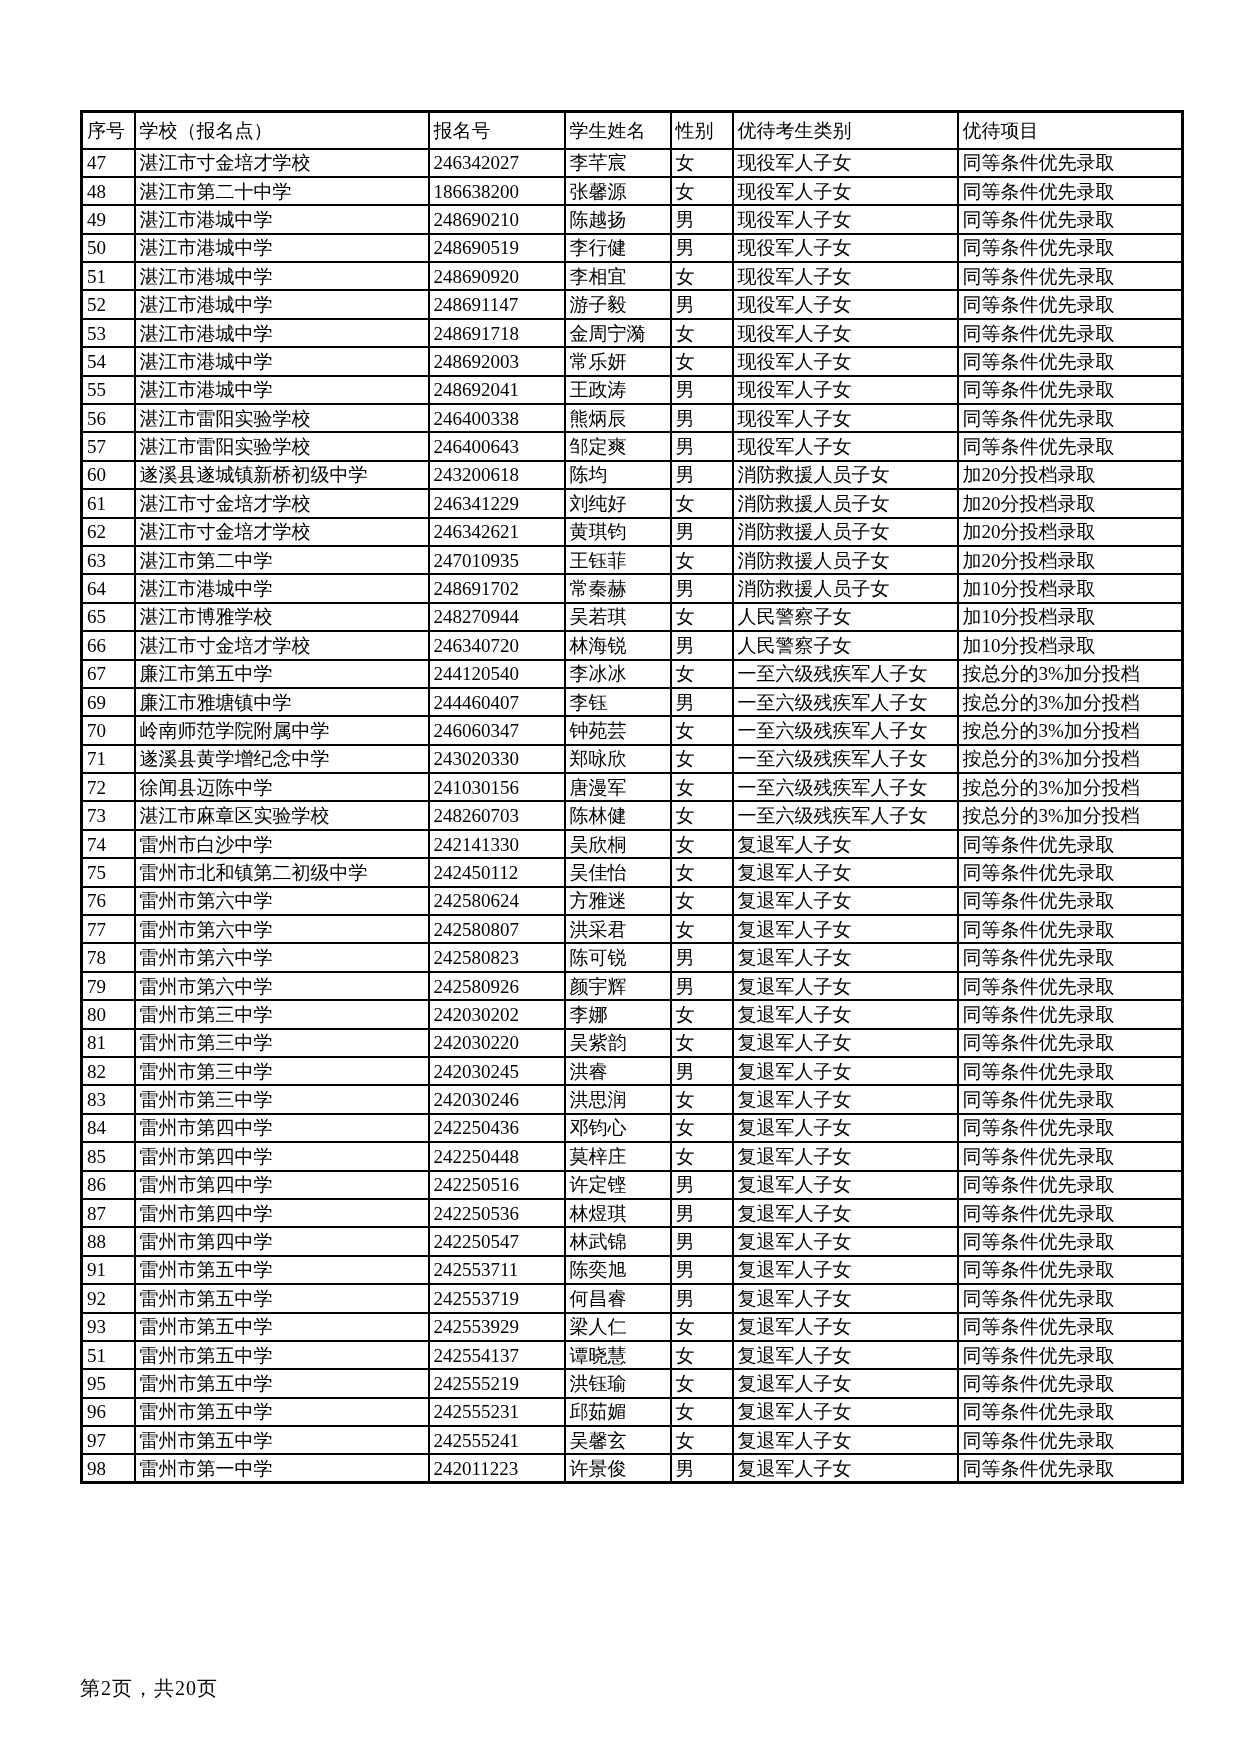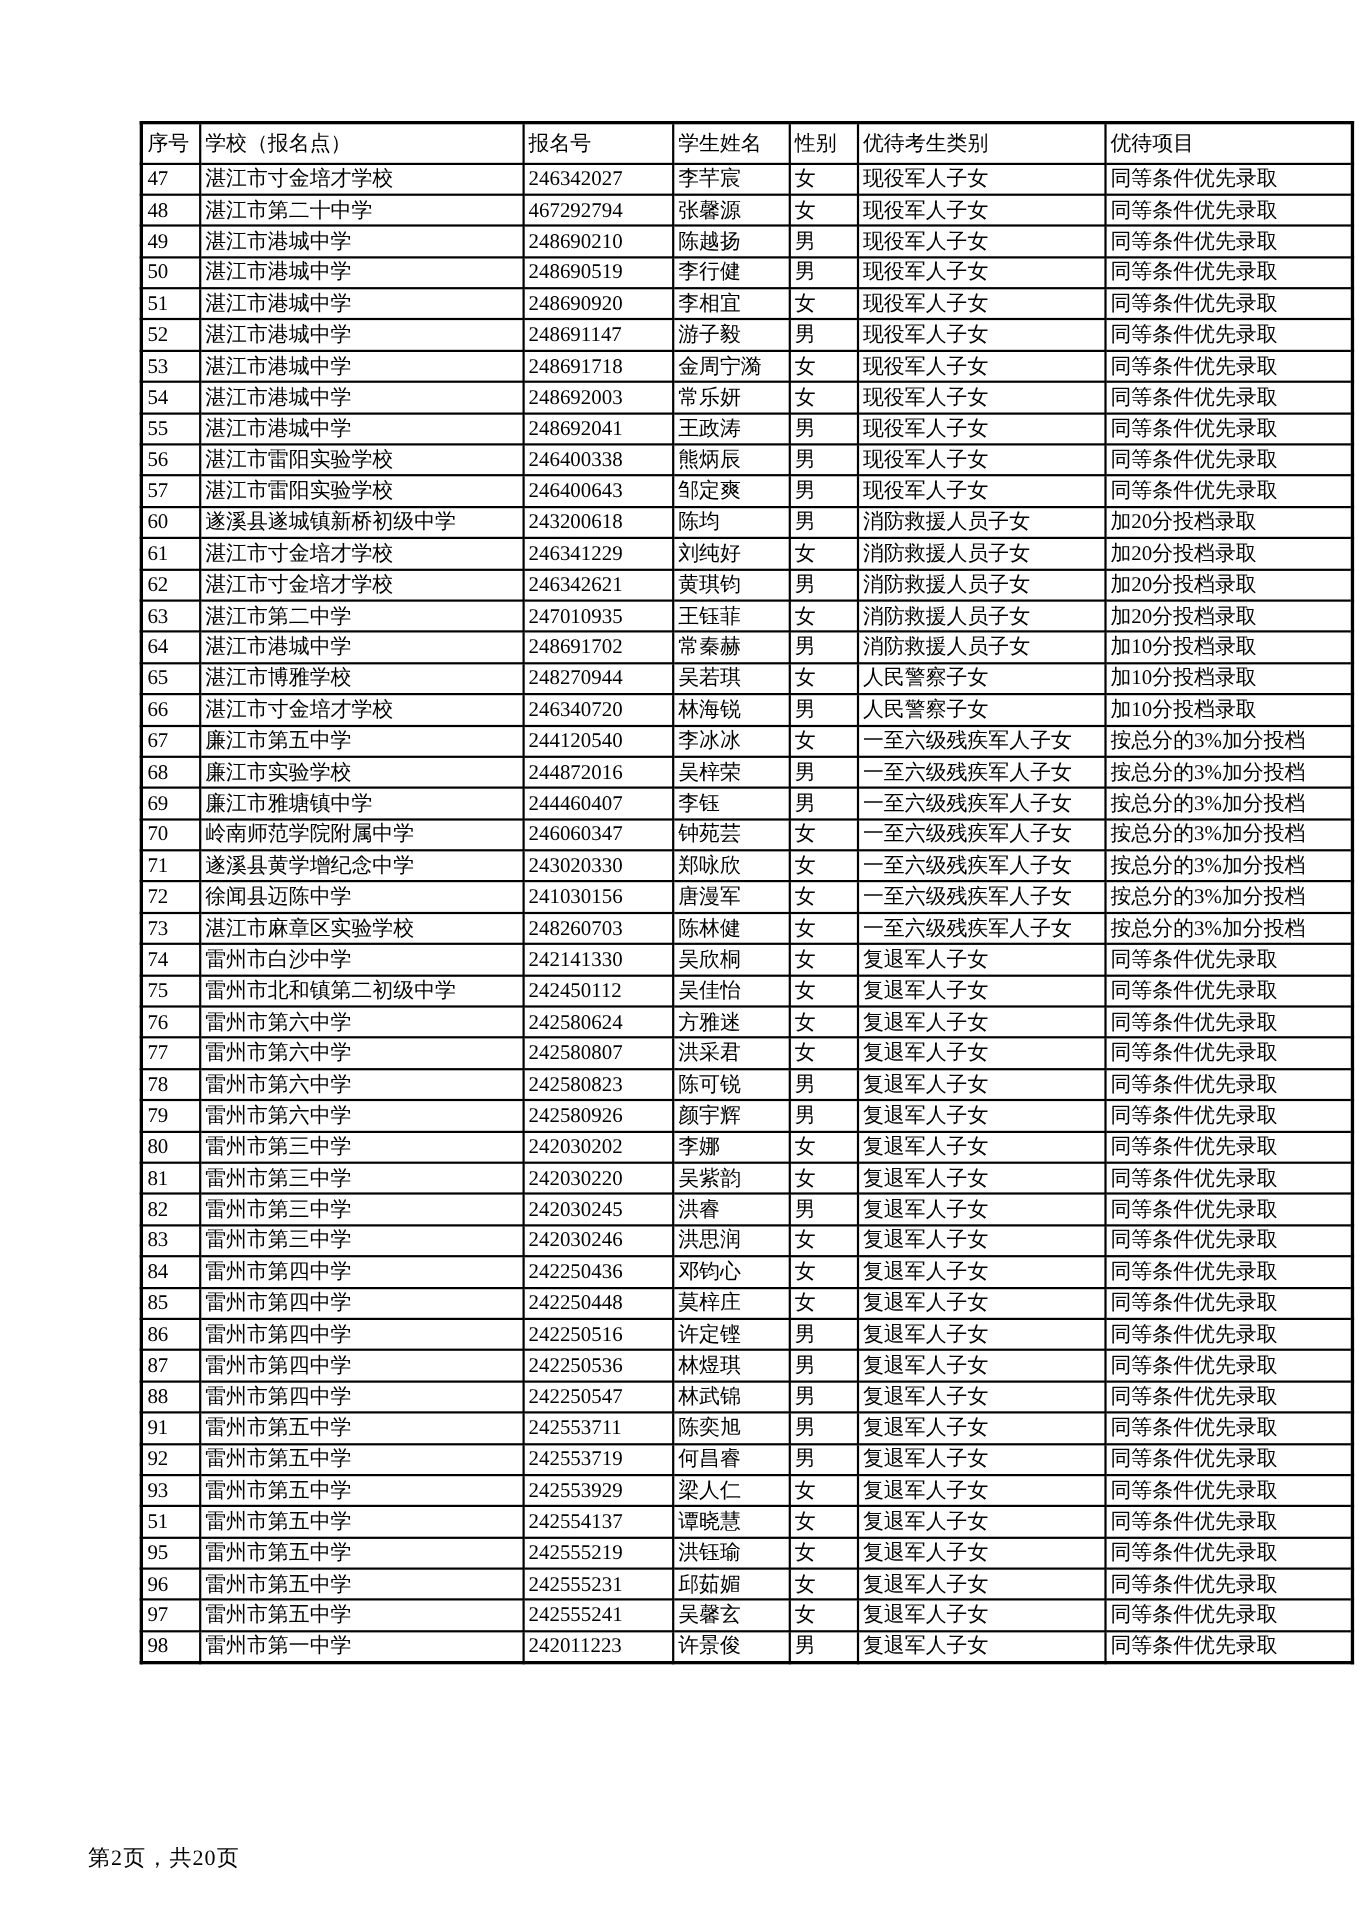--- a/index.html
+++ b/index.html
@@ -13,21 +13,20 @@
   }
   .page { position: absolute; inset: 0; background: #ffffff; }
 
   table.roster {
     position: absolute;
     left: 80px;
     top: 110px;
     border-collapse: collapse;
     table-layout: fixed;
     border: 3px solid #000;
-    margin-left: 47px;
   }
   table.roster th, table.roster td {
     border: 2px solid #000;
     font-weight: normal;
     font-size: 19px;
     line-height: 1;
     padding: 0 4px;
     text-align: left;
     vertical-align: middle;
     overflow: hidden;
@@ -85,21 +84,21 @@
           <td>湛江市寸金培才学校</td>
           <td>246342027</td>
           <td>李芊宸</td>
           <td>女</td>
           <td>现役军人子女</td>
           <td>同等条件优先录取</td>
         </tr>
         <tr>
           <td>48</td>
           <td>湛江市第二十中学</td>
-          <td>467292794</td>
+          <td>186638200</td>
           <td>张馨源</td>
           <td>女</td>
           <td>现役军人子女</td>
           <td>同等条件优先录取</td>
         </tr>
         <tr>
           <td>49</td>
           <td>湛江市港城中学</td>
           <td>248690210</td>
           <td>陈越扬</td>
@@ -245,29 +244,20 @@
         <tr>
           <td>67</td>
           <td>廉江市第五中学</td>
           <td>244120540</td>
           <td>李冰冰</td>
           <td>女</td>
           <td>一至六级残疾军人子女</td>
           <td>按总分的3%加分投档</td>
         </tr>
         <tr>
-          <td>68</td>
-          <td>廉江市实验学校</td>
-          <td>244872016</td>
-          <td>吴梓荣</td>
-          <td>男</td>
-          <td>一至六级残疾军人子女</td>
-          <td>按总分的3%加分投档</td>
-        </tr>
-        <tr>
           <td>69</td>
           <td>廉江市雅塘镇中学</td>
           <td>244460407</td>
           <td>李钰</td>
           <td>男</td>
           <td>一至六级残疾军人子女</td>
           <td>按总分的3%加分投档</td>
         </tr>
         <tr>
           <td>70</td>

